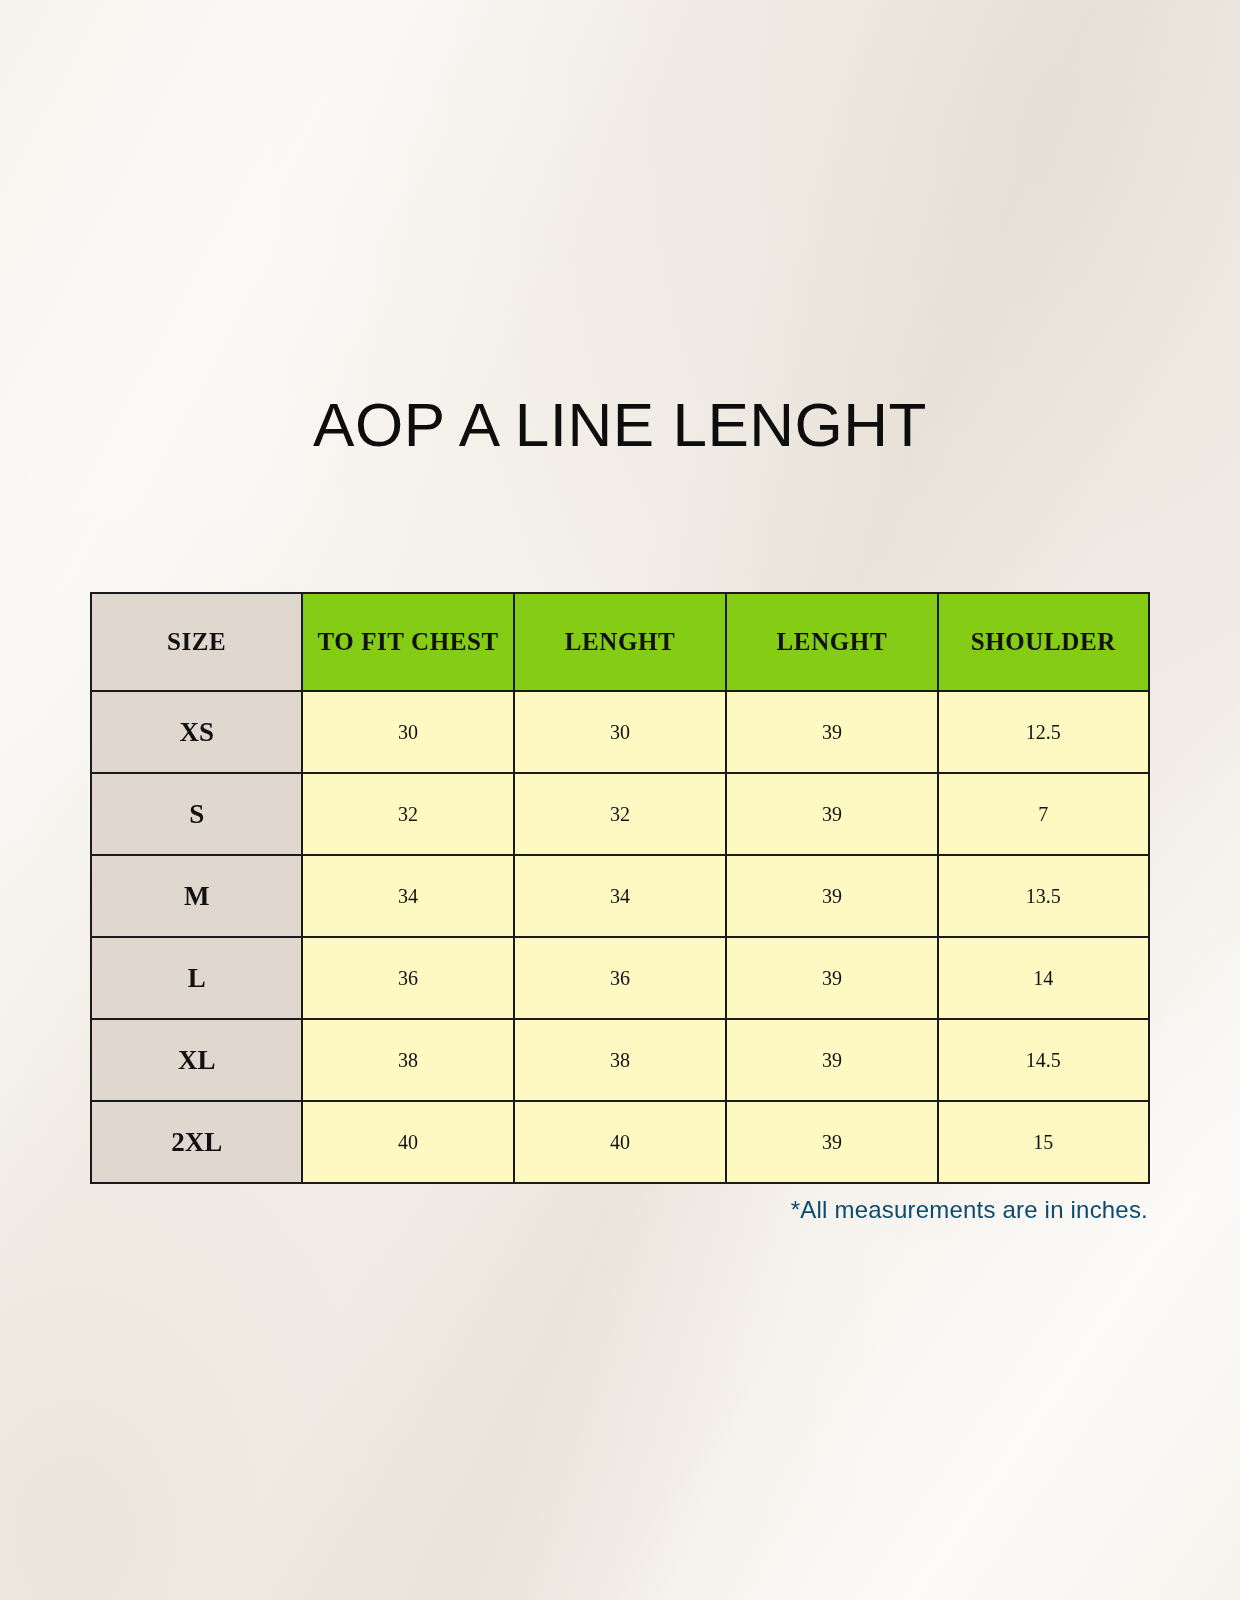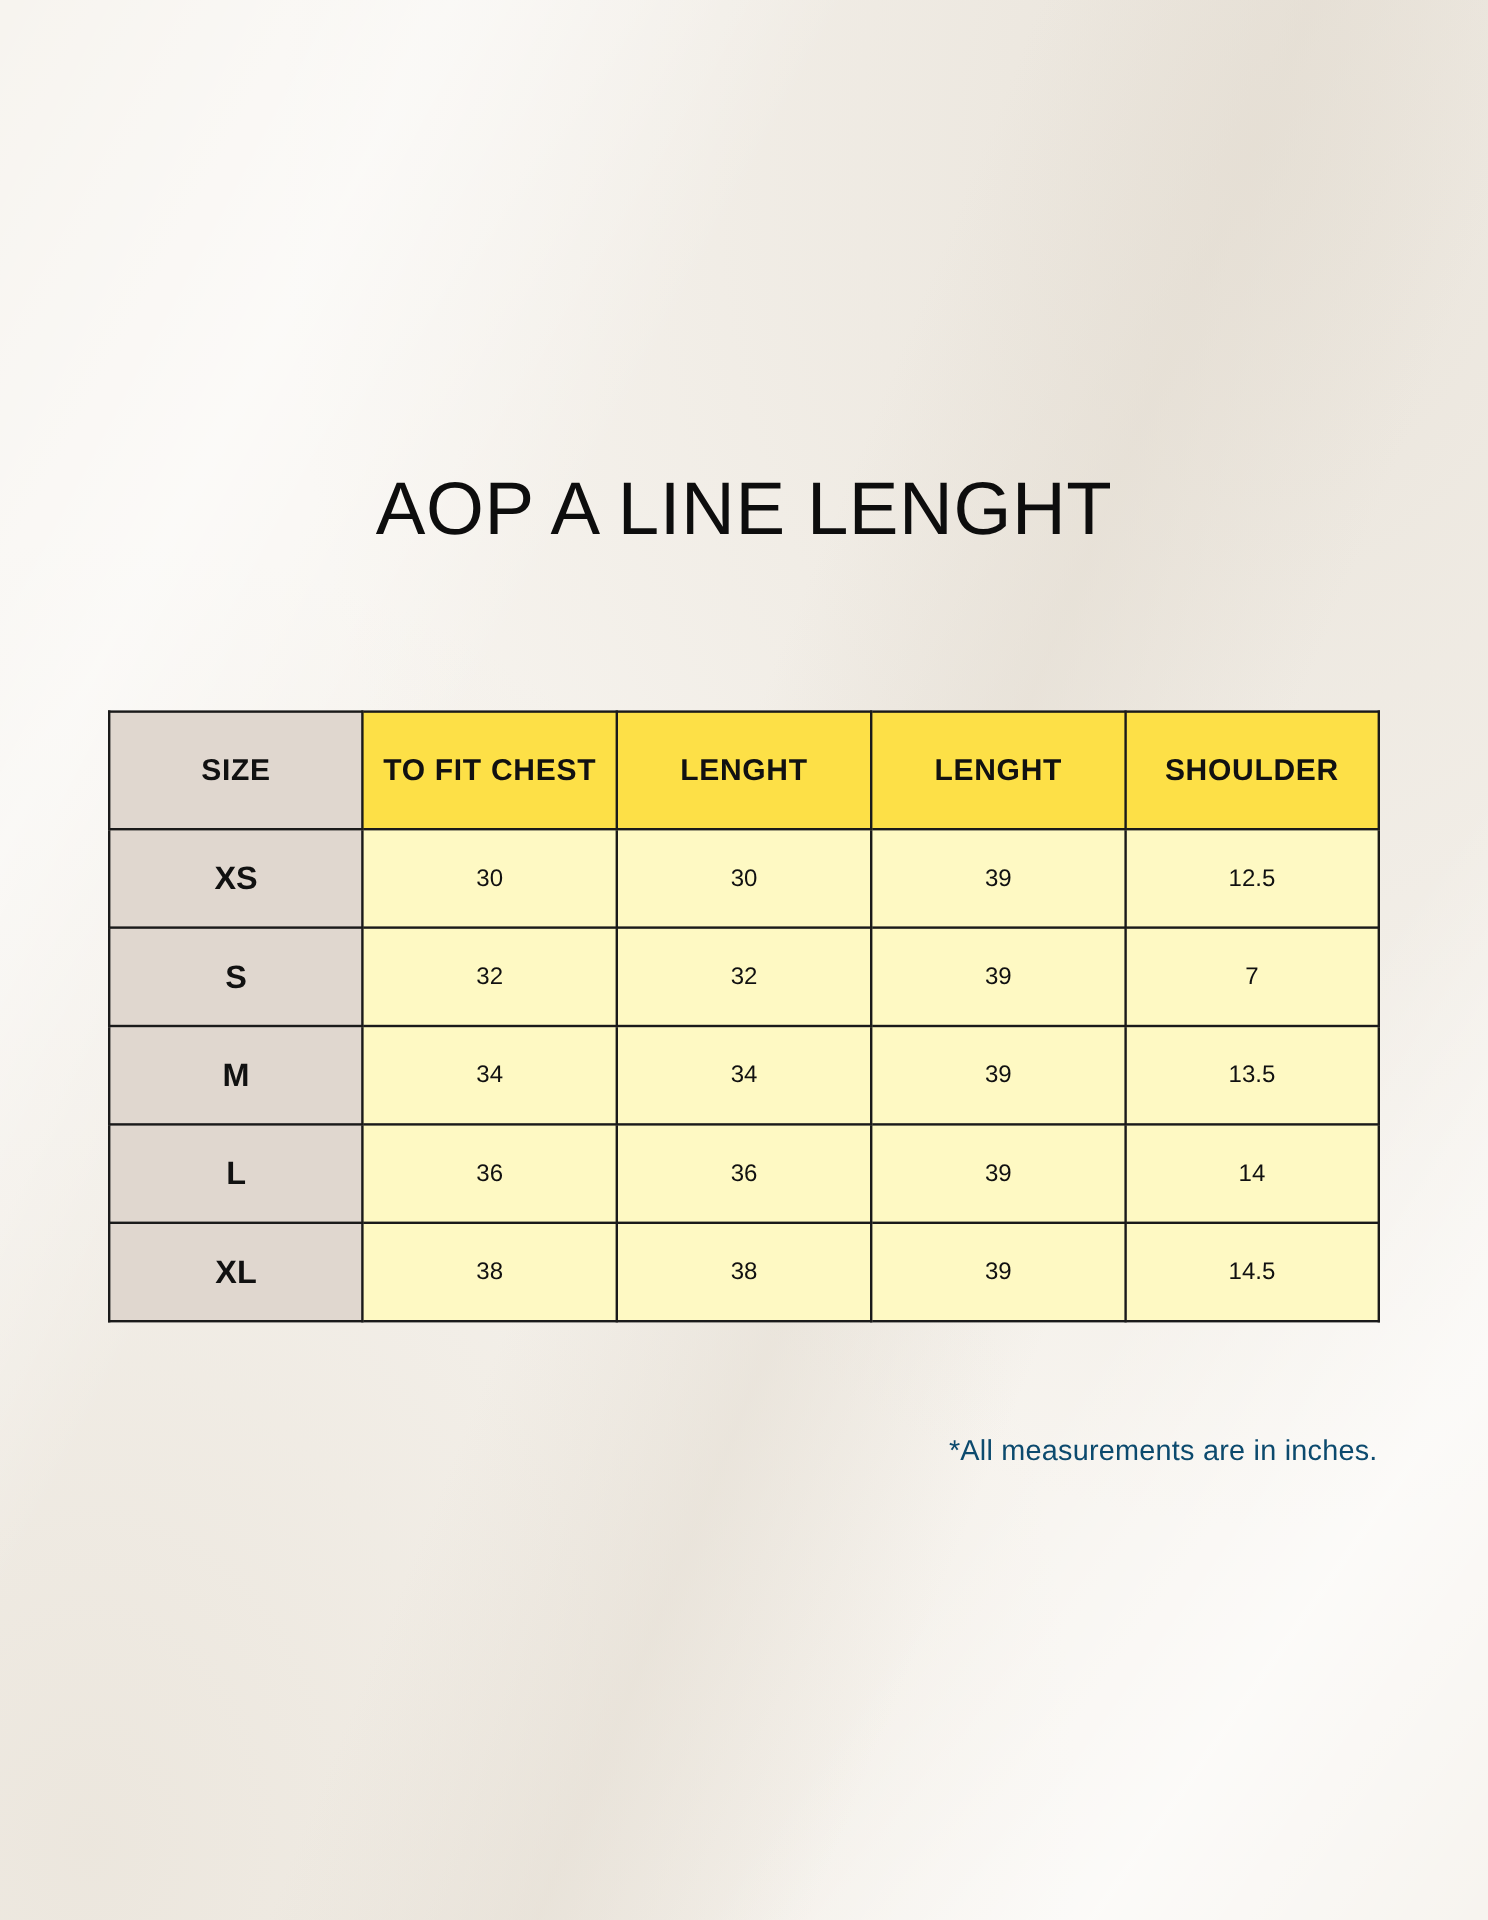--- a/index.html
+++ b/index.html
@@ -65,39 +65,40 @@
     font-weight: 500;
     letter-spacing: 2.2px;
     background: transparent;
     box-sizing: border-box;
   }
   .table-wrap {
     position: absolute;
     top: 592px;
     left: 90px;
     width: 846px;
+    font-family: Liberation Serif, serif;
   }
   table.size-chart {
     border-collapse: collapse;
     width: 1060px;
     table-layout: fixed;
   }
   table.size-chart th,
   table.size-chart td {
     border: 2px solid #1a1a1a;
     text-align: center;
     vertical-align: middle;
     box-sizing: border-box;
   }
   table.size-chart thead th {
     height: 98px;
     font-size: 25px;
     font-weight: 700;
     letter-spacing: 0.6px;
-    background: #fde047;
+    background: #84cc16;
     line-height: 1.15;
     padding: 4px 6px;
   }
   table.size-chart thead th.size-head {
     background: #e0d7cf;
   }
   table.size-chart tbody td {
     height: 82px;
     font-size: 20px;
     font-weight: 400;
@@ -182,18 +183,25 @@
           <td>39</td>
           <td>14</td>
         </tr>
         <tr>
           <td class="size-cell">XL</td>
           <td>38</td>
           <td>38</td>
           <td>39</td>
           <td>14.5</td>
         </tr>
+        <tr>
+          <td class="size-cell">2XL</td>
+          <td>40</td>
+          <td>40</td>
+          <td>39</td>
+          <td>15</td>
+        </tr>
       </tbody>
     </table>
   </div>
 
   <div class="footnote">*All measurements are in inches.</div>
 </div>
 
 </body></html>

